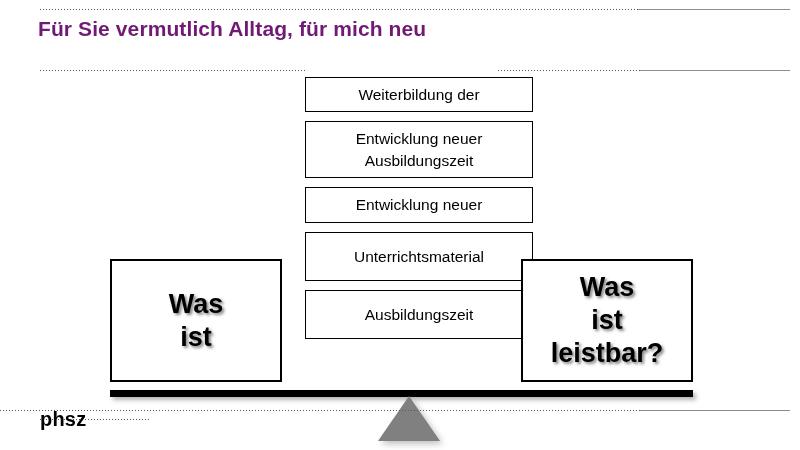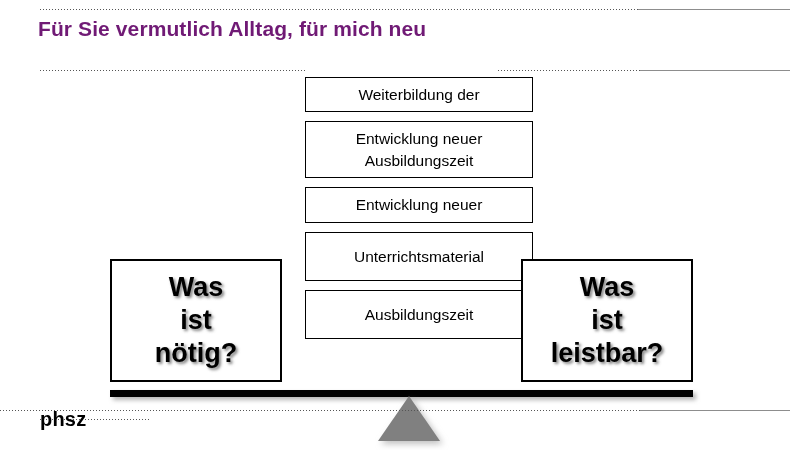--- a/index.html
+++ b/index.html
@@ -134,21 +134,20 @@
     </div>
     <div class="item">
       <div>Ausbildungszeit</div>
     </div>
   </div>
 
   <div class="qbox" id="qbox-left">
     <div class="qtext">
       <div>Was</div>
       <div>ist</div>
-      <div>nötig?</div>
     </div>
   </div>
 
   <div class="qbox" id="qbox-right">
     <div class="qtext">
       <div>Was</div>
       <div>ist</div>
       <div>leistbar?</div>
     </div>
   </div>

